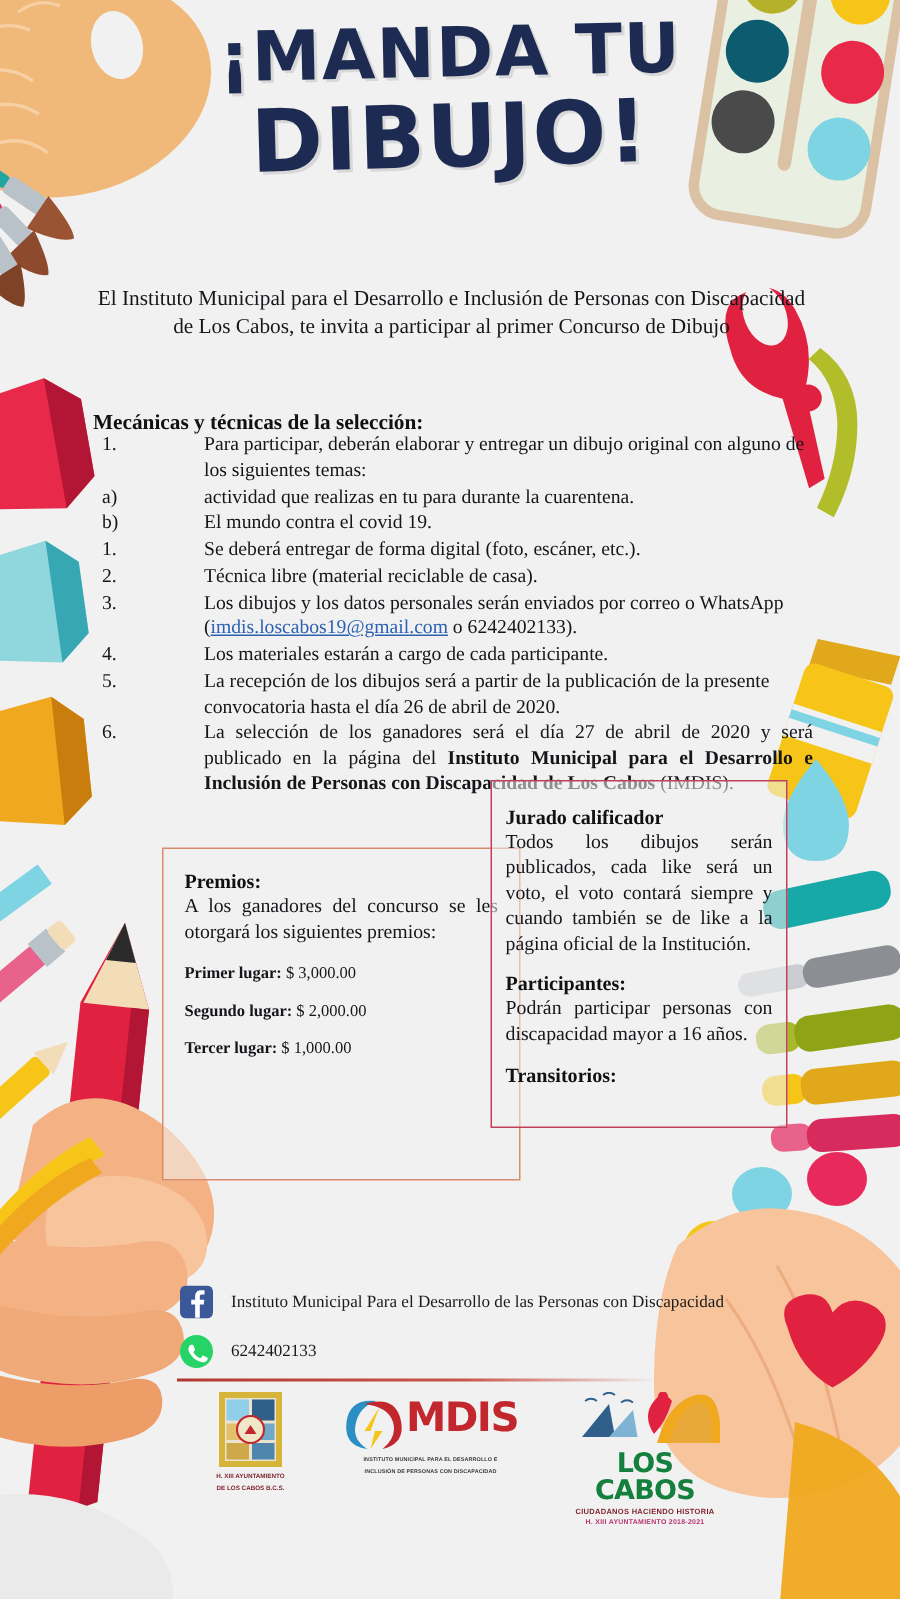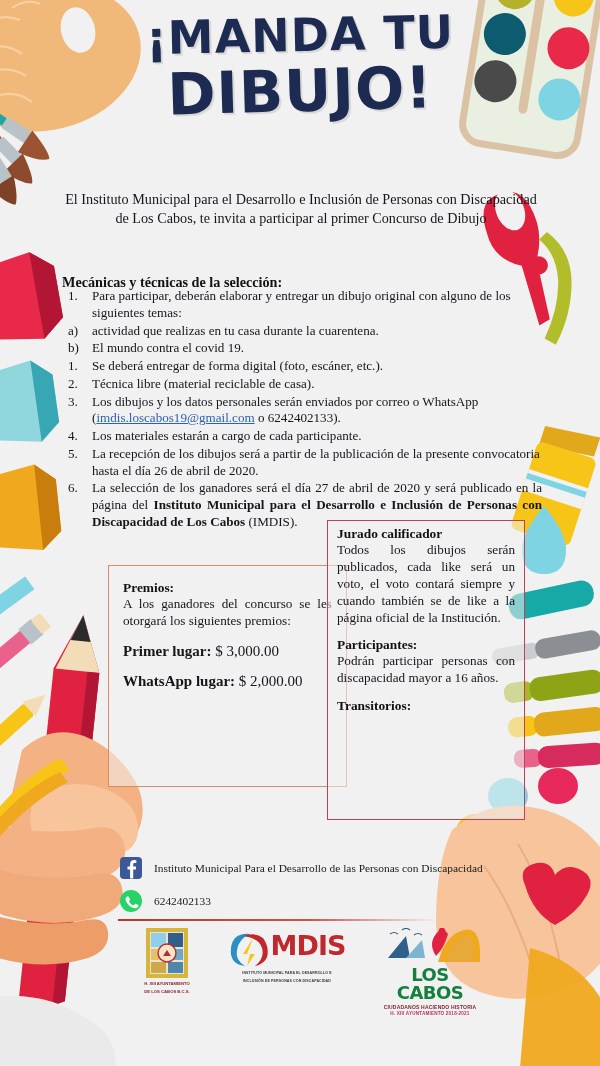--- a/index.html
+++ b/index.html
@@ -46,42 +46,42 @@
   
   .mech-title{
     position:absolute;left:62px;top:262px;
     font-size:14.2px;font-weight:bold;color:#111;z-index:6;margin-top:12px;
   }
   .list{
     position:absolute;left:62px;top:288px;width:480px;z-index:6;
   }
   .li{display:flex;margin-bottom:1px;font-size:13.1px;line-height:1.28;color:#14161a;}
   .li .mk{width:30px;flex:0 0 30px;text-align:left;padding-left:6px;box-sizing:border-box;}
-  .li .tx{flex:1;}
+  .li .tx{flex:1;margin-left:44px;}
   .li.just .tx{text-align:justify;}
   .li b{font-weight:bold;}
   a.mail{color:#2d62b3;text-decoration:underline;}
 
   
   .box{
     position:absolute;z-index:6;box-sizing:border-box;
     background:rgba(241,241,241,.55);
   }
   #box-premios{
     left:108px;top:565px;width:239px;height:222px;
     border:1.5px solid #d98b6a;padding:14px 14px 8px 14px;
   }
   #box-jurado{
-    left:327px;top:520px;width:198px;height:300px;
-    border:1.5px solid #c0405a;padding:5px 9px;
+    left:327px;top:520px;width:198px;height:232px;
+    border:1.5px solid #c0405a;padding:16px 9px;
   }
   .bh{font-weight:bold;font-size:13.4px;color:#111;}
   .bp{font-size:13.2px;line-height:1.28;color:#14161a;text-align:justify;}
   .gap{height:11px;}
-  .prize{font-size:15px;margin-top:13px;color:#14161a;}
+  .prize{font-size:11px;margin-top:13px;color:#14161a;}
   .prize b{font-weight:bold;}
 
   
   .social{position:absolute;left:120px;top:857px;z-index:7;}
   .srow{display:flex;align-items:center;margin-bottom:11px;}
   .sicon{width:22px;height:22px;flex:0 0 22px;margin-right:12px;}
   .stext{font-size:11.4px;color:#1a1a1a;}
   .divider{
     position:absolute;left:118px;top:919px;width:320px;height:2px;
     background:linear-gradient(90deg,#b0392f,#c9564a 60%,rgba(201,86,74,0));
@@ -318,21 +318,21 @@
 
   <div class="list">
 
     <div class="li">
       <span class="mk">1.</span>
       <span class="tx">Para participar, deberán elaborar y entregar un dibujo original con alguno de los siguientes temas:</span>
     </div>
 
     <div class="li">
       <span class="mk">a)</span>
-      <span class="tx">actividad que realizas en tu casa durante la cuarentena.</span>
+      <span class="tx">actividad que realizas en tu para durante la cuarentena.</span>
     </div>
 
     <div class="li">
       <span class="mk">b)</span>
       <span class="tx">El mundo contra el covid 19.</span>
     </div>
 
     <div class="li">
       <span class="mk">1.</span>
       <span class="tx">Se deberá entregar de forma digital (foto, escáner, etc.).</span>
@@ -370,21 +370,24 @@
 
   </div>
 
   <div class="box" id="box-premios">
     <div class="bh">Premios:</div>
     <div class="bp"> A los ganadores del concurso se les otorgará los siguientes premios:</div>
     <div class="prize">
       <b>Primer lugar:</b><span> $ 3,000.00</span>
     </div>
     <div class="prize">
-      <b>WhatsApp lugar:</b><span> $ 2,000.00</span>
+      <b>Segundo lugar:</b><span> $ 2,000.00</span>
+    </div>
+    <div class="prize">
+      <b>Tercer lugar:</b><span> $ 1,000.00</span>
     </div>
   </div>
 
   <div class="box" id="box-jurado">
     <div class="bh">Jurado calificador</div>
     <div class="bp">Todos los dibujos serán publicados, cada like será un voto, el voto contará siempre y cuando también se de like a la página oficial de la Institución.</div>
     <div class="gap"></div>
     <div class="bh">Participantes:</div>
     <div class="bp bcenter">Podrán participar personas con discapacidad mayor a 16 años.</div>
     <div class="gap"></div>

